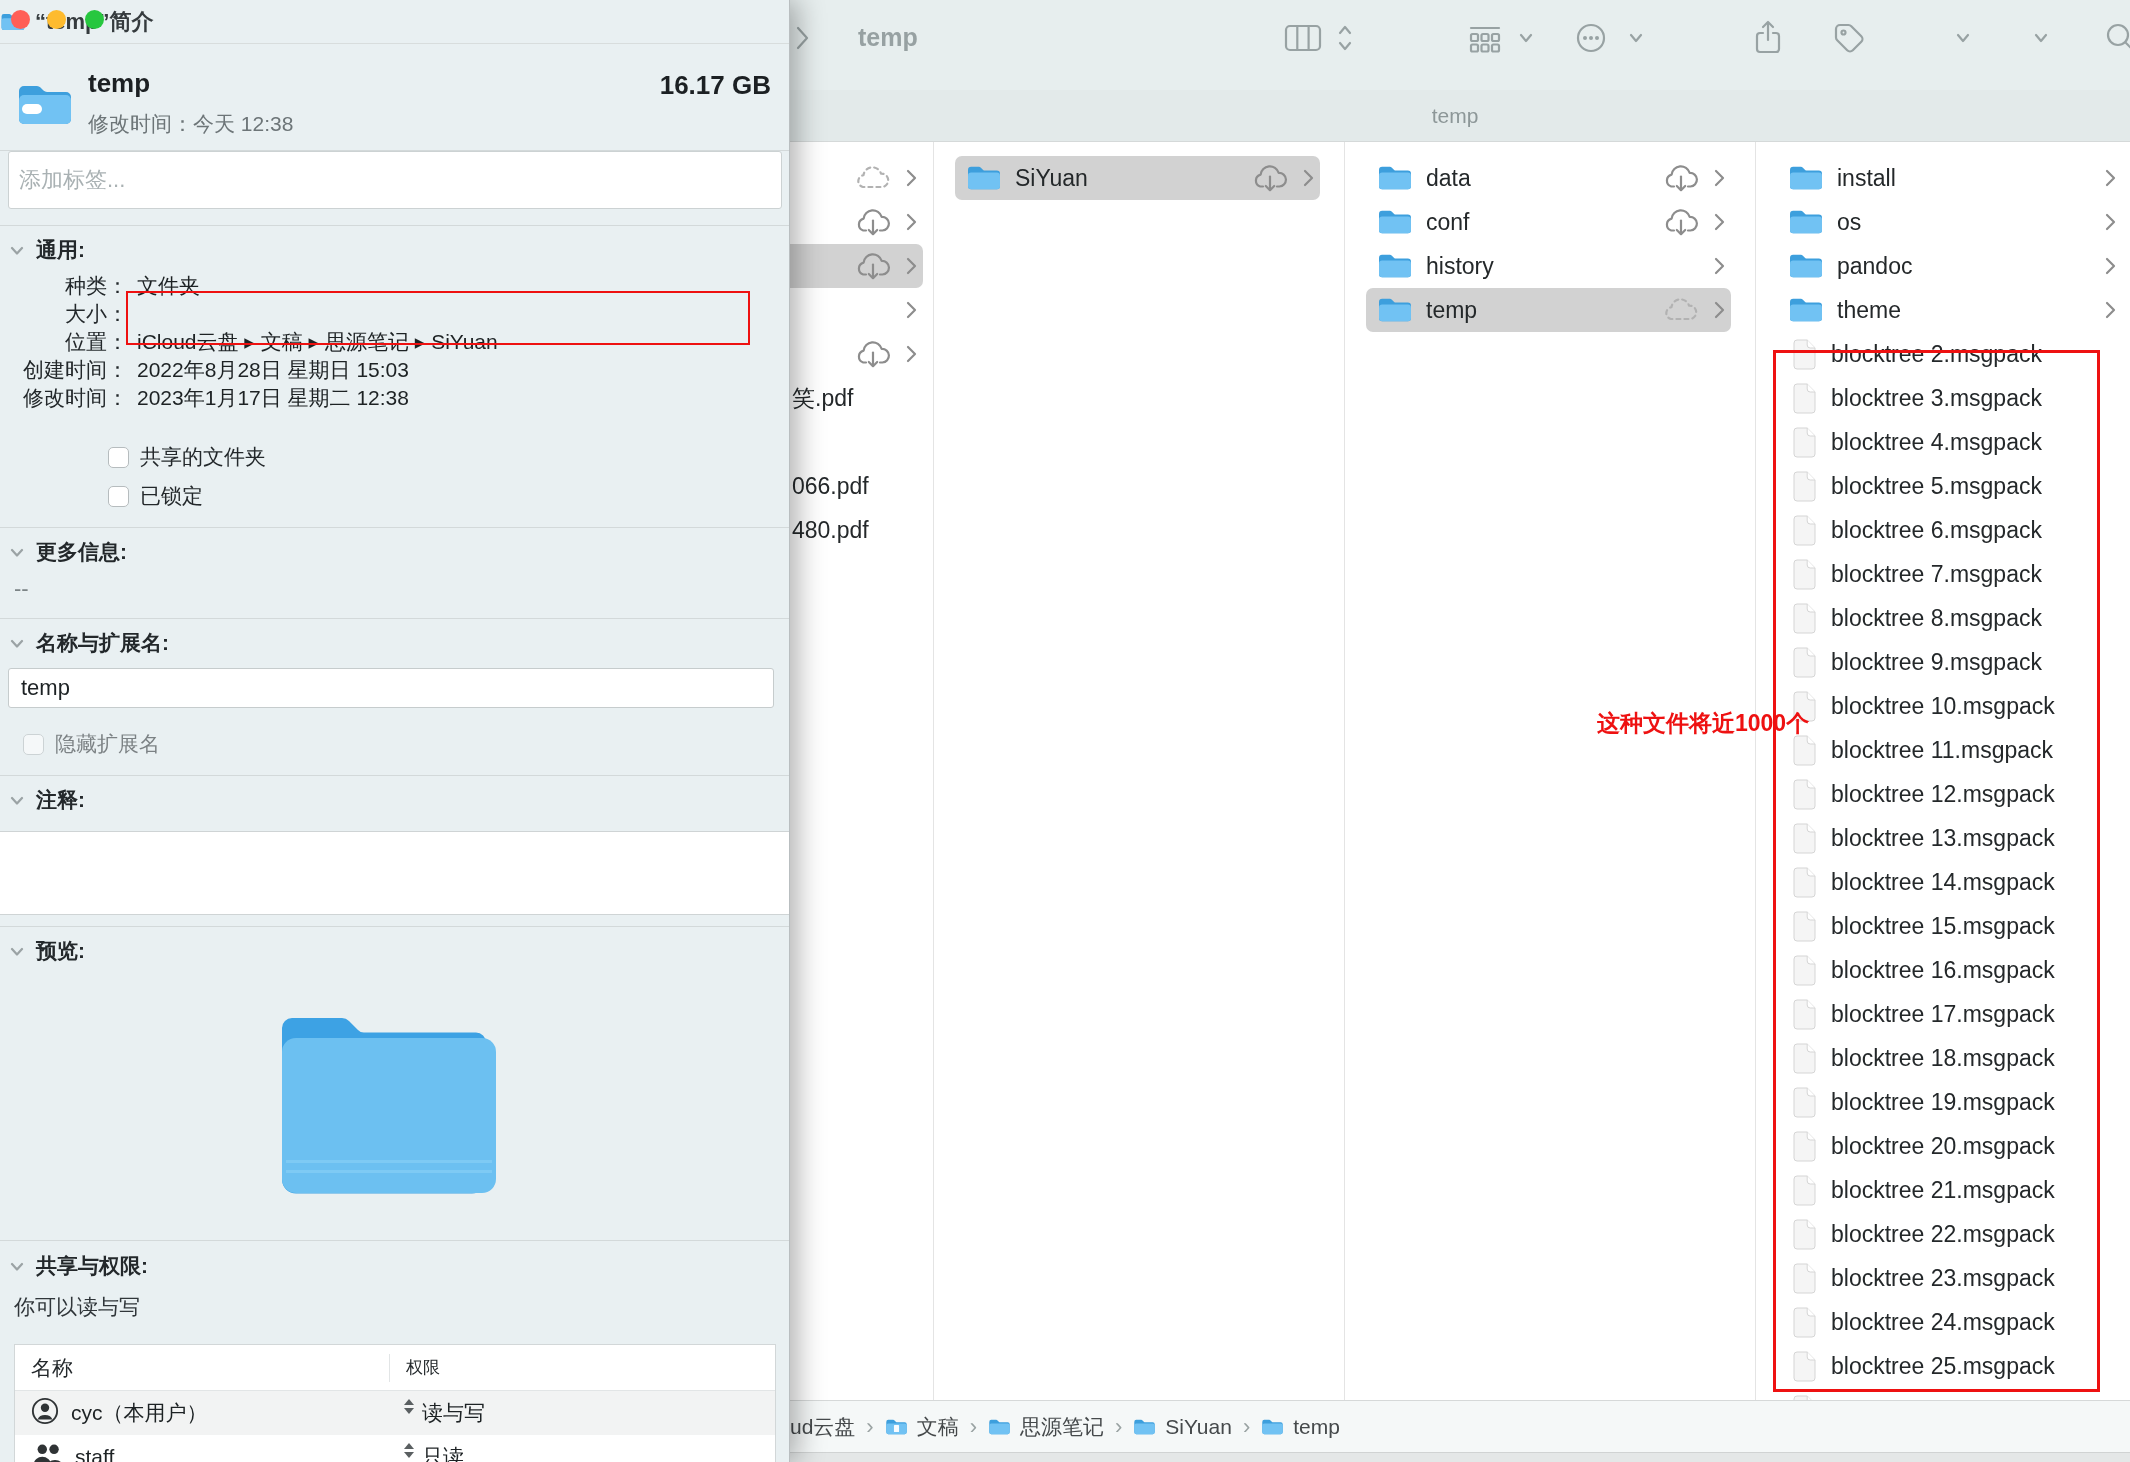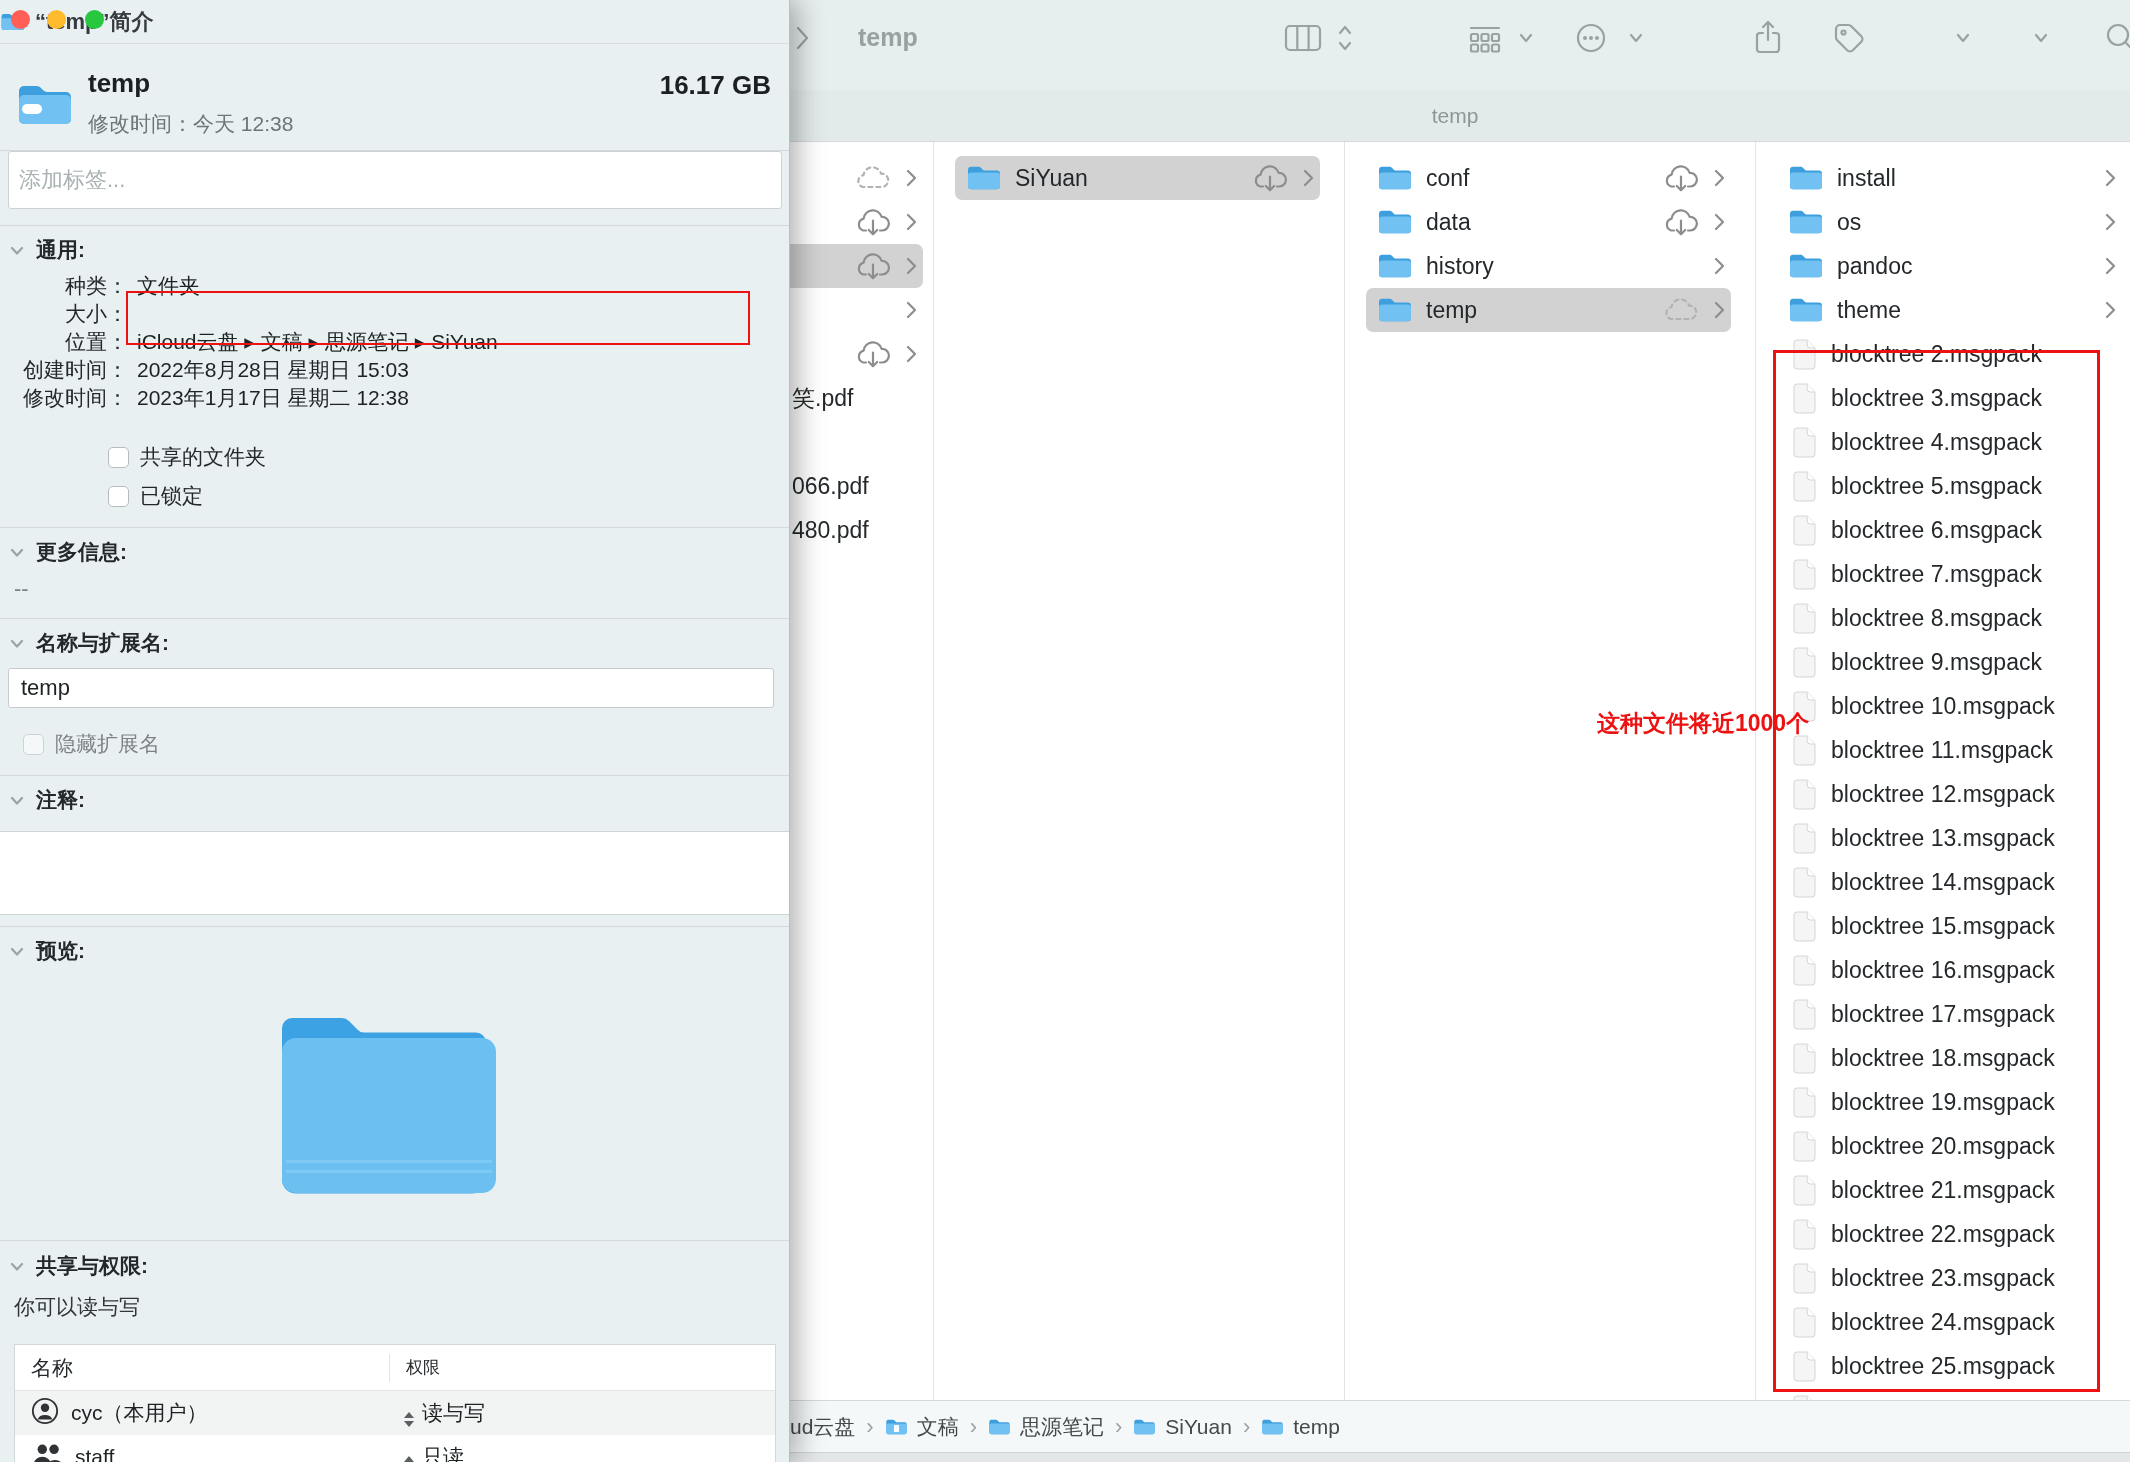--- a/index.html
+++ b/index.html
@@ -76,21 +76,21 @@
   .commentbox{position:absolute;left:0;top:831px;width:790px;height:84px;background:#fff;border-top:1px solid #cfd4d5;border-bottom:1px solid #cfd4d5;border-left:none;border-right:none;resize:none;outline:none;font-size:21px;}
   .bigfolder{position:absolute;left:272px;top:1000px;}
   .subnote{position:absolute;left:14px;top:1293px;font-size:21px;color:#30363a;}
   .permtable{position:absolute;left:14px;top:1344px;width:762px;background:#fff;border:1px solid #d2d7d8;}
   .permhead{display:flex;height:46px;align-items:center;border-bottom:1px solid #e2e5e6;}
   .permhead .c1{width:375px;padding-left:16px;font-size:21px;color:#23282b;border-right:1px solid #e2e5e6;height:28px;display:flex;align-items:center;}
   .permhead .c2{padding-left:16px;font-size:17px;color:#23282b;}
   .permrow{display:flex;height:44px;align-items:center;}
   .permrow:nth-child(odd){background:#f2f3f3;}
   .permrow .c1{width:375px;padding-left:16px;display:flex;align-items:center;gap:12px;font-size:21px;color:#1d2224;}
-  .permrow .c2{padding-left:14px;display:flex;align-items:flex-end;gap:8px;font-size:21px;color:#1d2224;}
+  .permrow .c2{padding-left:14px;display:flex;align-items:flex-start;gap:8px;font-size:21px;color:#1d2224;}
   .ud{display:inline-flex;flex-direction:column;gap:3px;}
   .ud i{display:block;width:0;height:0;border-left:5px solid transparent;border-right:5px solid transparent;}
   .ud .up{border-bottom:6px solid #5a5f61;}
   .ud .dn{border-top:6px solid #5a5f61;}
   .permicon svg .f{fill:#2f3335;}
   .permicon svg .s{stroke:#2f3335;fill:none;stroke-width:2;}
 </style>
 </head>
 <body>
 
@@ -310,21 +310,21 @@
       <div class="fcol fcol3">
 
       <div class="frow">
             <span class="icn fold">
               <svg width="36" height="28" viewBox="0 0 36 28">
                 <path d="M2 6 a3.2 3.2 0 0 1 3.2 -3.2 h7.6 a3 3 0 0 1 2.1 .9 l2 2 a3 3 0 0 0 2.1 .9 h11.8 A3.2 3.2 0 0 1 34 9.8 V22 a3.2 3.2 0 0 1 -3.2 3.2 H5.2 A3.2 3.2 0 0 1 2 22 z" fill="#3d9fdd"></path>
                 <rect x="2" y="8.6" width="32" height="16.6" rx="3.2" fill="#71c2f3"></rect>
               </svg>
             </span>
 
-            <span class="flabel">conf</span>
+            <span class="flabel">data</span>
             <span class="icn cl">
               <svg class="stroke" width="36" height="30" viewBox="0 0 36 30">
                 <path d="M11 23.5 H8.2 A6.2 6.2 0 0 1 8.6 11.6 A9.3 9.3 0 0 1 26.7 9.8 A6.6 6.6 0 0 1 27.4 23.5 H25"></path>
                 <line x1="18" y1="13.5" x2="18" y2="27"></line>
                 <path d="M13.8 23 L18 27.2 L22.2 23"></path>
               </svg>
             </span>
 
             <span class="icn chev">
               <svg class="stroke" width="12" height="20" viewBox="0 0 12 20">
@@ -333,21 +333,21 @@
             </span>
           </div>
           <div class="frow">
             <span class="icn fold">
               <svg width="36" height="28" viewBox="0 0 36 28">
                 <path d="M2 6 a3.2 3.2 0 0 1 3.2 -3.2 h7.6 a3 3 0 0 1 2.1 .9 l2 2 a3 3 0 0 0 2.1 .9 h11.8 A3.2 3.2 0 0 1 34 9.8 V22 a3.2 3.2 0 0 1 -3.2 3.2 H5.2 A3.2 3.2 0 0 1 2 22 z" fill="#3d9fdd"></path>
                 <rect x="2" y="8.6" width="32" height="16.6" rx="3.2" fill="#71c2f3"></rect>
               </svg>
             </span>
 
-            <span class="flabel">data</span>
+            <span class="flabel">conf</span>
             <span class="icn cl">
               <svg class="stroke" width="36" height="30" viewBox="0 0 36 30">
                 <path d="M11 23.5 H8.2 A6.2 6.2 0 0 1 8.6 11.6 A9.3 9.3 0 0 1 26.7 9.8 A6.6 6.6 0 0 1 27.4 23.5 H25"></path>
                 <line x1="18" y1="13.5" x2="18" y2="27"></line>
                 <path d="M13.8 23 L18 27.2 L22.2 23"></path>
               </svg>
             </span>
 
             <span class="icn chev">
               <svg class="stroke" width="12" height="20" viewBox="0 0 12 20">

